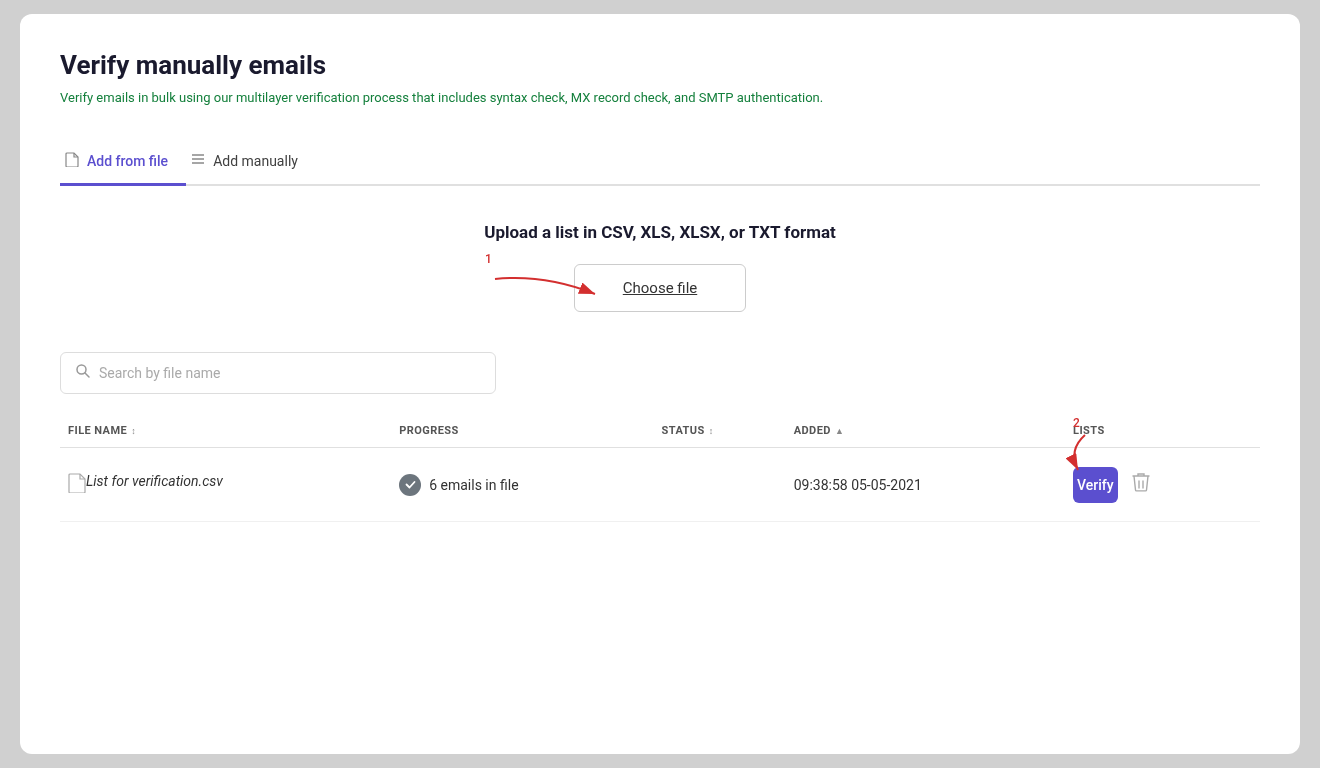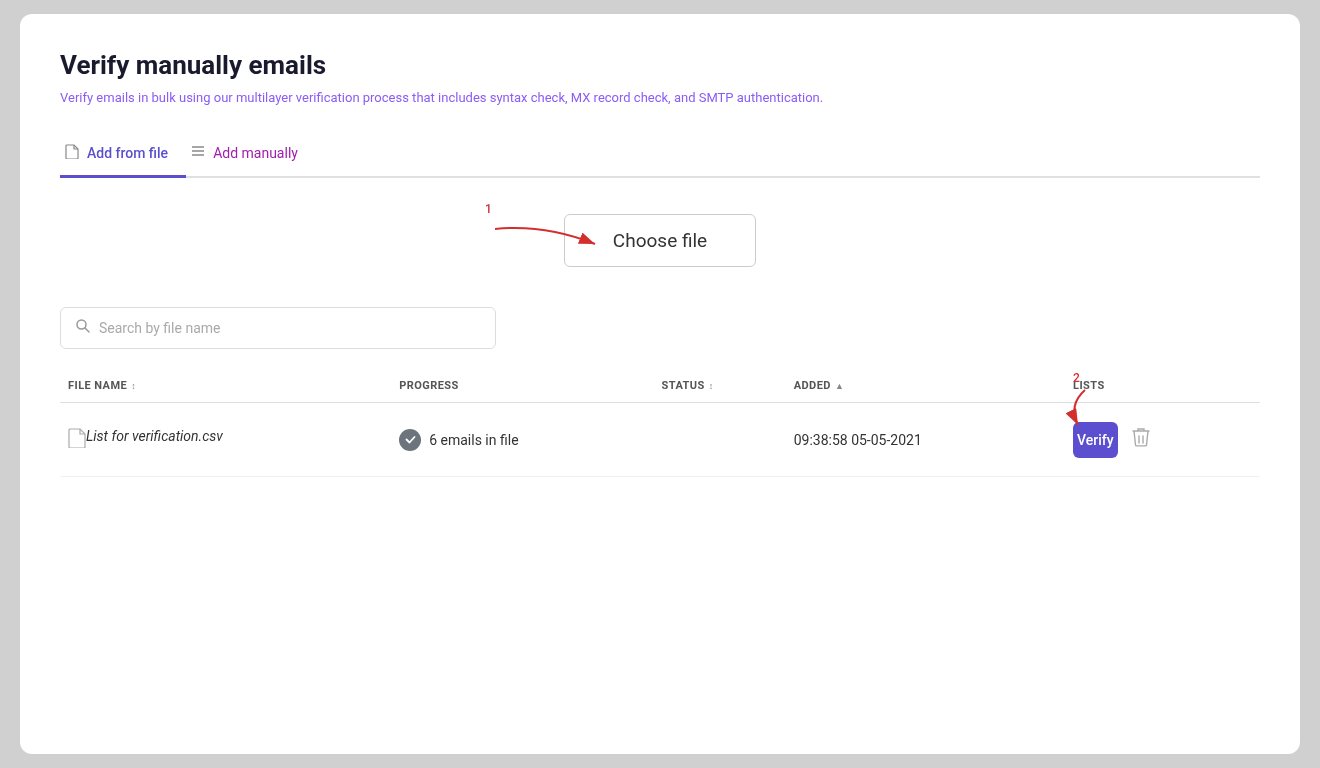--- a/index.html
+++ b/index.html
@@ -20,36 +20,36 @@
       position: relative;
     }
     .page-title {
       font-size: 26px;
       font-weight: 700;
       color: #1a1a2e;
       margin-bottom: 10px;
     }
     .page-subtitle {
       font-size: 13px;
-      color: #8b5cf6;
-      margin-bottom: 28px;
+      color: #15803d;
+      margin-bottom: 36px;
     }
     .tabs {
       display: flex;
       gap: 0;
       border-bottom: 2px solid #e0e0e0;
       margin-bottom: 36px;
     }
     .tab {
       display: flex;
       align-items: center;
       gap: 7px;
       padding: 10px 18px 12px 4px;
       font-size: 14px;
-      color: #a21caf;
+      color: #404040;
       cursor: pointer;
       border-bottom: 3px solid transparent;
       margin-bottom: -2px;
       user-select: none;
     }
     .tab.active {
       color: #5b4fcf;
       border-bottom: 3px solid #5b4fcf;
       font-weight: 500;
     }
@@ -71,25 +71,26 @@
       font-size: 17px;
       font-weight: 700;
       color: #1a1a2e;
       margin-bottom: 22px;
     }
     .choose-file-btn {
       border: 1.5px solid #ccc;
       background: #fff;
       border-radius: 6px;
       padding: 14px 48px;
-      font-size: 19px;
+      font-size: 15px;
       color: #333;
       cursor: pointer;
       font-family: inherit;
       transition: background 0.15s;
+      text-decoration: underline;
     }
     .search-bar {
       display: flex;
       align-items: center;
       border: 1.5px solid #ddd;
       border-radius: 6px;
       padding: 10px 14px;
       width: 436px;
       margin-bottom: 20px;
       gap: 8px;
@@ -224,20 +225,21 @@
           <line x1="2" y1="12" x2="14" y2="12" stroke="#888" stroke-width="1.5"></line>
         </svg>
       </span>
       <span>Add manually</span>
     </div>
   </div>
 
   <div class="main-content">
 
     <div class="upload-section">
+      <div class="upload-title">Upload a list in CSV, XLS, XLSX, or TXT format</div>
 
       <div style="position:relative; display:flex; align-items:center; justify-content:center; width:100%;">
 
         <div style="position:absolute; left:calc(50% - 175px); top:-16px; pointer-events:none;">
           <span style="font-size:12px; color:#d32f2f; font-weight:500;">1</span>
           <svg width="120" height="40" viewBox="0 0 120 40" style="display:block; margin-top:2px;">
             <defs>
               <marker id="arrowhead1" markerWidth="8" markerHeight="6" refX="8" refY="3" orient="auto">
                 <polygon points="0 0, 8 3, 0 6" fill="#d32f2f"></polygon>
               </marker>

